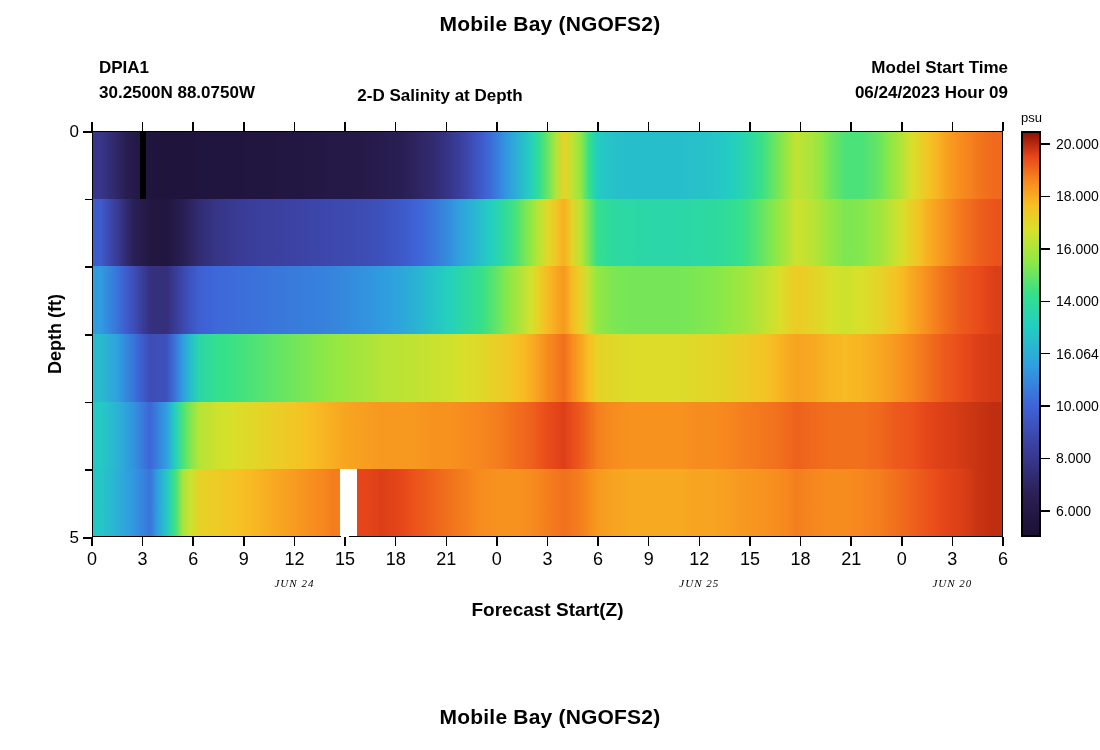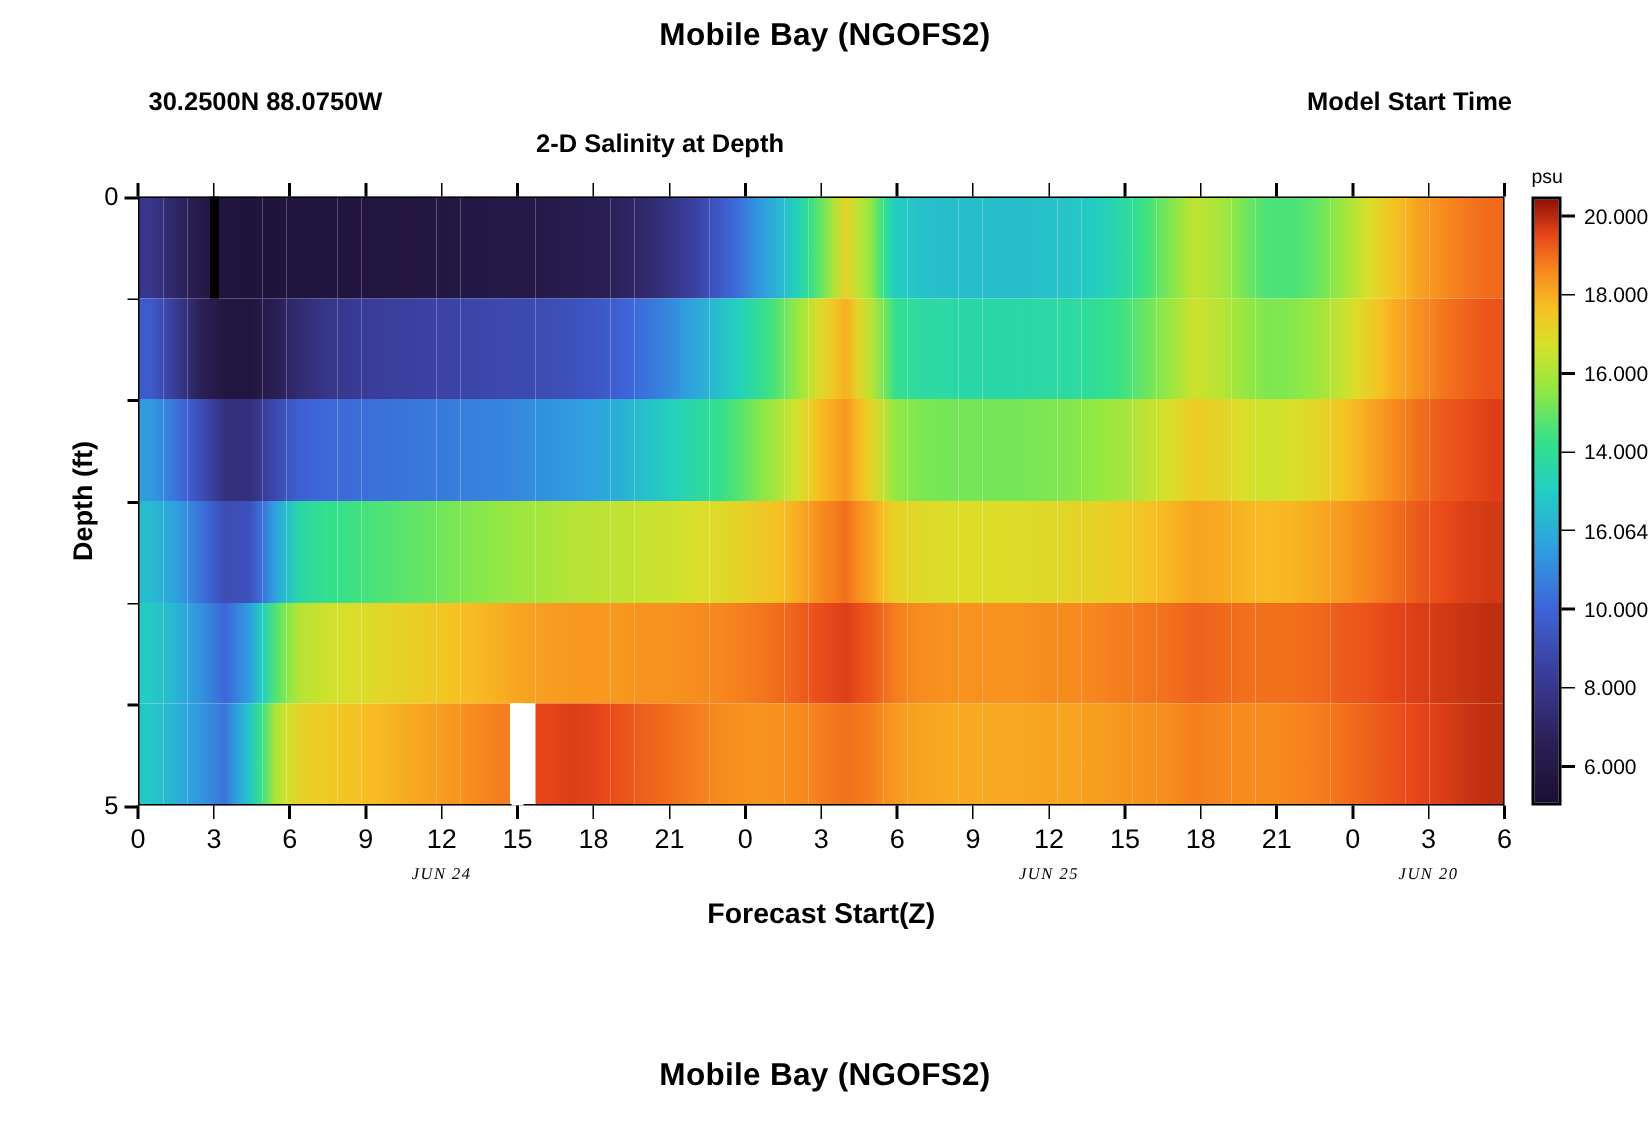--- a/index.html
+++ b/index.html
@@ -68,27 +68,29 @@
   .marker-gap{position:absolute;background:#fff;}
 </style>
 </head>
 <body>
 
 <div class="page">
 
   <div class="title-top">Mobile Bay (NGOFS2)</div>
 
   <div class="hdr-left">
+    <div>DPIA1</div>
     <div class="coords">30.2500N  88.0750W</div>
   </div>
 
   <div class="hdr-center">2-D Salinity at Depth</div>
 
   <div class="hdr-right">
     <div>Model Start Time</div>
+    <div>06/24/2023 Hour 09</div>
   </div>
 
   <div class="plot-wrap">
     <div class="heat" id="heat">
         <div class="row">
           <div class="cell" style="background: linear-gradient(to right, rgb(55, 54, 138) 0%, rgb(55, 54, 138) 50%, rgb(51, 46, 120) 100%);"></div>
           <div class="cell" style="background: linear-gradient(to right, rgb(51, 46, 120) 0%, rgb(47, 39, 103) 50%, rgb(42, 31, 84) 100%);"></div>
           <div class="cell" style="background: linear-gradient(to right, rgb(42, 31, 84) 0%, rgb(37, 26, 73) 50%, rgb(35, 23, 67) 100%);"></div>
           <div class="cell" style="background: linear-gradient(to right, rgb(35, 23, 67) 0%, rgb(32, 21, 62) 50%, rgb(32, 20, 61) 100%);"></div>
           <div class="cell" style="background: linear-gradient(to right, rgb(32, 20, 61) 0%, rgb(31, 20, 60) 50%, rgb(31, 20, 60) 100%);"></div>

